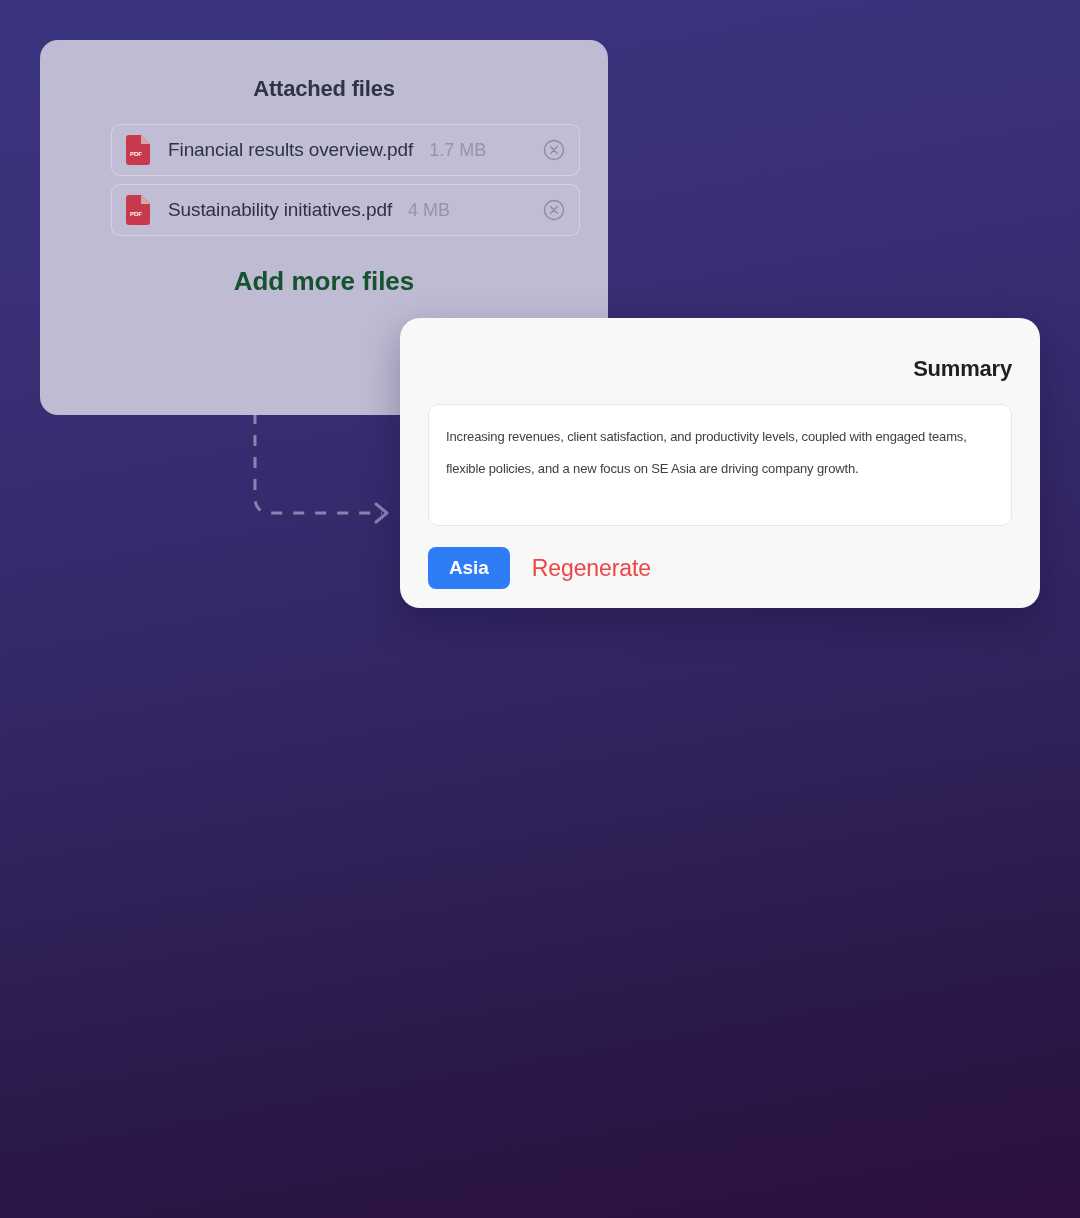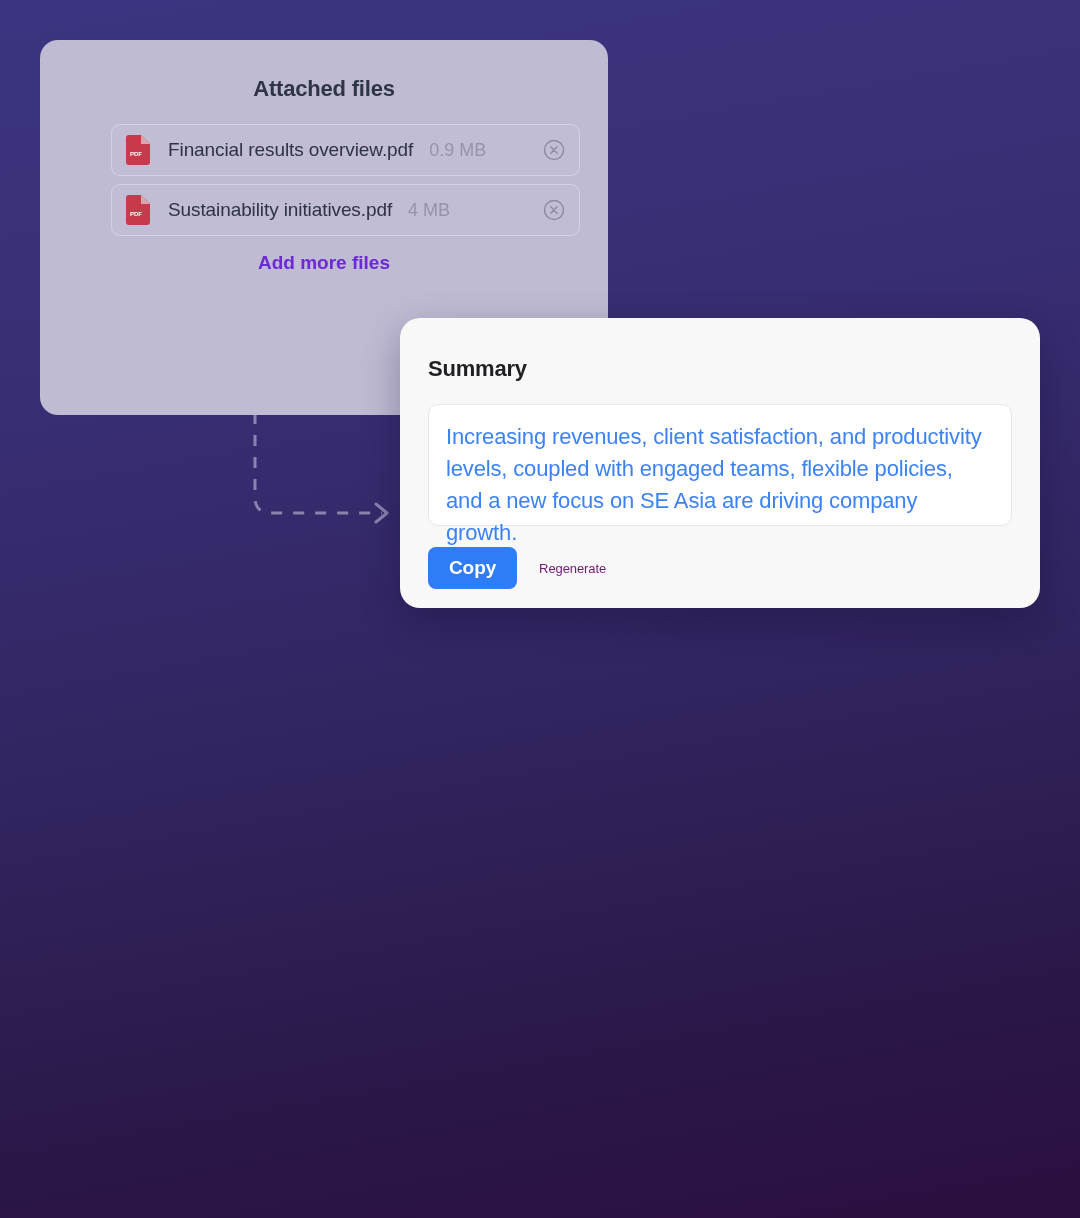--- a/index.html
+++ b/index.html
@@ -94,25 +94,25 @@
   .remove-btn {
     margin-left: auto;
     width: 22px;
     height: 22px;
     flex: 0 0 auto;
     cursor: pointer;
   }
 
   #add-more-files {
     display: inline-block;
-    font-size: 19px;
-    font-weight: bold;
-    color: #6d28d9;
+    font-size: 26px;
+    font-weight: bold;
+    color: #14532d;
     text-decoration: none;
-    margin-top: 8px;
+    margin-top: 22px;
     cursor: pointer;
   }
 
   
   #summary-card {
     position: absolute;
     left: 400px;
     top: 318px;
     width: 640px;
     height: 290px;
@@ -121,34 +121,35 @@
     padding: 28px 28px 0 28px;
     box-shadow: 0 14px 38px rgba(15,10,45,0.30);
   }
 
   #summary-title {
     font-size: 22px;
     font-weight: bold;
     color: #1f2024;
     letter-spacing: -0.2px;
     margin: 10px 0 22px 0;
+    text-align: right;
   }
 
   #summary-text-box {
     border: 1px solid #e7e7ea;
     border-radius: 10px;
     background: #ffffff;
     padding: 16px 17px 17px 17px;
     height: 122px;
   }
 
   #summary-text {
-    font-size: 22px;
+    font-size: 13px;
     line-height: 32px;
-    color: #3b82f6;
+    color: #404040;
     letter-spacing: -0.15px;
   }
 
   #summary-actions {
     display: flex;
     align-items: center;
     margin-top: 21px;
   }
 
   #copy-button {
@@ -161,22 +162,22 @@
     border-radius: 8px;
     padding: 10px 21px;
     cursor: pointer;
     letter-spacing: -0.1px;
   }
 
   #regenerate-button {
     background: none;
     border: none;
     font-family: "Liberation Sans", sans-serif;
-    font-size: 13px;
-    color: #701a75;
+    font-size: 23px;
+    color: #ef4444;
     margin-left: 22px;
     cursor: pointer;
     letter-spacing: -0.1px;
   }
 </style>
 </head>
 <body>
 
 <svg id="connector" viewBox="0 0 190 130" fill="none">
   <path d="M25 8 L25 92 Q25 108 41 108 L152 108" stroke="#8a83ae" stroke-width="3" stroke-dasharray="11 11" stroke-linecap="butt" fill="none"></path>
@@ -189,21 +190,21 @@
 
   <div id="file-list">
 
     <div class="file-row">
       <svg class="pdf-icon" viewBox="0 0 24 30">
         <path d="M0 3a3 3 0 0 1 3-3h12l9 9v18a3 3 0 0 1-3 3H3a3 3 0 0 1-3-3z" fill="#c8394b"></path>
         <path d="M15 0l9 9h-9z" fill="#d9a6ae"></path>
         <text x="10" y="21" font-family="Liberation Sans, sans-serif" font-size="6" font-weight="bold" fill="#ffffff" text-anchor="middle">PDF</text>
       </svg>
       <span class="file-name">Financial results overview.pdf</span>
-      <span class="file-size">0.9 MB</span>
+      <span class="file-size">1.7 MB</span>
       <svg class="remove-btn" viewBox="0 0 22 22">
         <circle cx="11" cy="11" r="9.5" stroke="#8d8aa4" stroke-width="1.4" fill="none"></circle>
         <path d="M7.8 7.8 L14.2 14.2 M14.2 7.8 L7.8 14.2" stroke="#8d8aa4" stroke-width="1.4" stroke-linecap="round"></path>
       </svg>
     </div>
 
 
     <div class="file-row">
       <svg class="pdf-icon" viewBox="0 0 24 30">
         <path d="M0 3a3 3 0 0 1 3-3h12l9 9v18a3 3 0 0 1-3 3H3a3 3 0 0 1-3-3z" fill="#c8394b"></path>
@@ -226,17 +227,17 @@
 
 <section id="summary-card">
 
   <h2 id="summary-title">Summary</h2>
 
   <div id="summary-text-box">
     <p id="summary-text">Increasing revenues, client satisfaction, and productivity levels, coupled with engaged teams, flexible policies, and a new focus on SE Asia are driving company growth.</p>
   </div>
 
   <div id="summary-actions">
-    <button id="copy-button">Copy</button>
+    <button id="copy-button">Asia</button>
     <button id="regenerate-button">Regenerate</button>
   </div>
 
 </section>
 
 </body></html>

